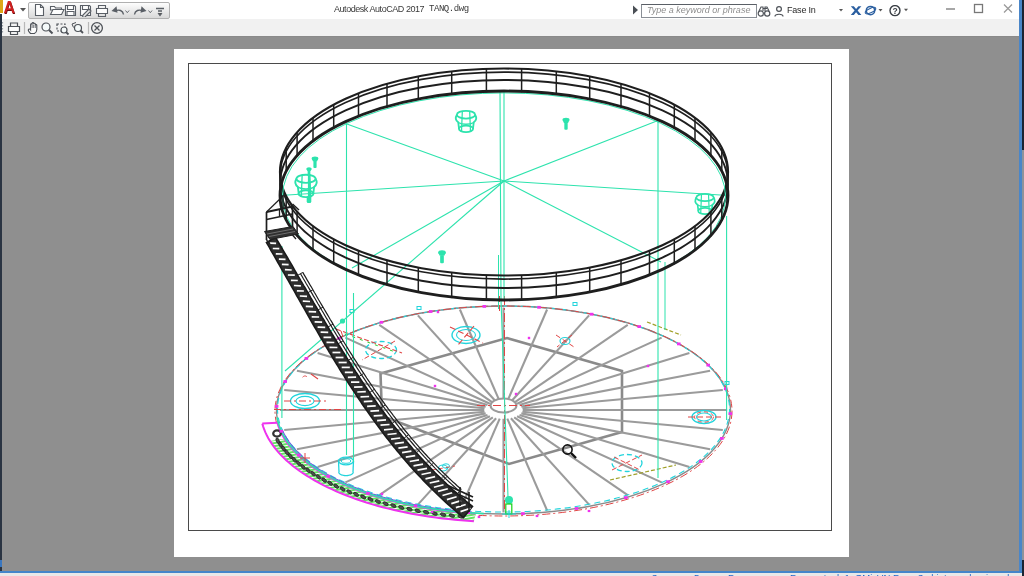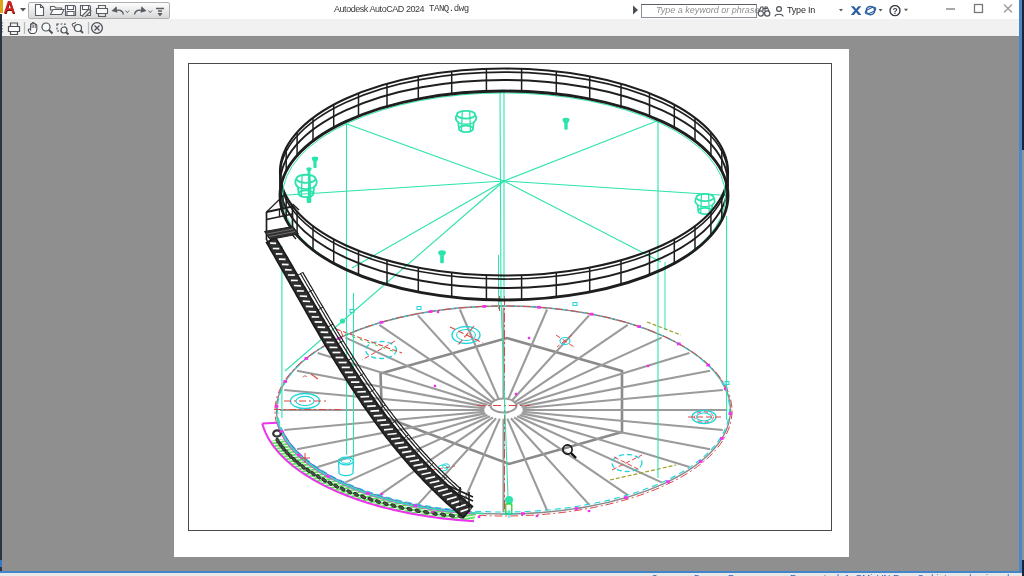--- a/index.html
+++ b/index.html
@@ -443,39 +443,39 @@
     <line x1="66" y1="12" x2="68.5" y2="14.5" stroke-width="1.8"></line>
 
   <path d="M72,4 l4,-1.5 M72,4 l1.5,3.5" stroke-width="1"></path>
     <circle cx="78" cy="8" r="3.5" fill="#f5fafa"></circle>
     <line x1="80.5" y1="10.5" x2="83" y2="13" stroke-width="1.8"></line>
   <line x1="88.5" y1="2" x2="88.5" y2="14" stroke="#b8b8b8"></line>
 
   <circle cx="97" cy="8" r="5.4" stroke-width="1.3"></circle>
     <path d="M94.5,5.5 l5,5 M99.5,5.5 l-5,5" stroke-width="1.3"></path>
 </svg>
-<div class="ttext" style="left:334px;">Autodesk AutoCAD 2024</div>
+<div class="ttext" style="left:334px;">Autodesk AutoCAD 2017</div>
 <div class="ttext" style="left:429px;font-family:Liberation Mono, monospace;">TANQ.dwg</div>
 
 <svg class="abs" style="left:630px;top:4px" width="10" height="12">
     <path d="M3,1.5 L8,6 L3,10.5 Z" fill="#4a4f55"></path>
   </svg>
 <div class="abs" style="left:641px;top:3.5px;width:114px;height:12px;background:#fff;border:1px solid #8a8f96;border-top-color:#5a5f66;">
-  <div style="position:absolute;left:14px;top:0.5px;font-size:9px;font-style:italic;color:#8e8e8e;white-space:nowrap;">Type a keyword or phrase</div>
+  <div style="position:absolute;left:5px;top:0.5px;font-size:9px;font-style:italic;color:#8e8e8e;white-space:nowrap;">Type a keyword or phrase</div>
 </div>
 <svg class="abs" style="left:757px;top:5px" width="90" height="13" viewBox="0 0 90 13" fill="none" stroke="#4e5258" stroke-width="1.2">
 
   <path d="M2,6 l2,-4 h2 v4 M12,6 l-2,-4 h-2 v4 M6,3.5 h4" stroke-width="1.1"></path>
   <circle cx="3.8" cy="8.5" r="2.6" fill="#fdfdfd"></circle>
     <circle cx="10.2" cy="8.5" r="2.6" fill="#fdfdfd"></circle>
 
   <circle cx="22" cy="4" r="2.4"></circle>
     <path d="M18,11.5 c0,-3 8,-3 8,0"></path>
 </svg>
-<div class="abs" style="left:787px;top:4.5px;font-size:9px;letter-spacing:-0.2px;color:#2a2a2a;">Type In</div>
+<div class="abs" style="left:787px;top:4.5px;font-size:9px;letter-spacing:-0.2px;color:#2a2a2a;">Fase In</div>
 <svg class="abs" style="left:838px;top:8px" width="7" height="5">
     <path d="M1,1 L3,3.5 L5,1 Z" fill="#555"></path>
   </svg>
 <svg class="abs" style="left:850px;top:5px" width="65" height="13" viewBox="0 0 65 13">
 
   <path d="M0.8,1.2 L4.6,5.6 L0.8,10 L3.8,10 L6.1,7.3 L8.4,10 L11.4,10 L7.6,5.6 L11.4,1.2 L8.4,1.2 L6.1,3.9 L3.8,1.2 Z" fill="#2b5fa0"></path>
 
   <circle cx="20.5" cy="5.6" r="4.2" fill="none" stroke="#2b5fa0" stroke-width="1.5"></circle>
   <ellipse cx="20.5" cy="5.6" rx="5.7" ry="2.1" fill="none" stroke="#2b5fa0" stroke-width="1.1" transform="rotate(-25 20.5 5.6)"></ellipse>
   <path d="M28.5,4 l2,2.4 2,-2.4" fill="#555"></path>

